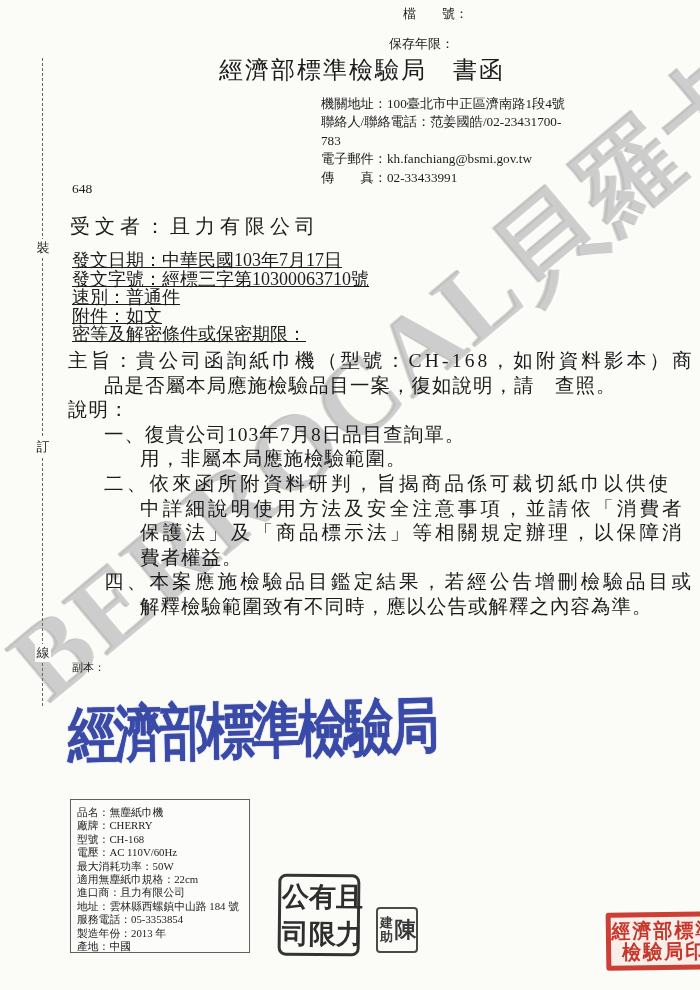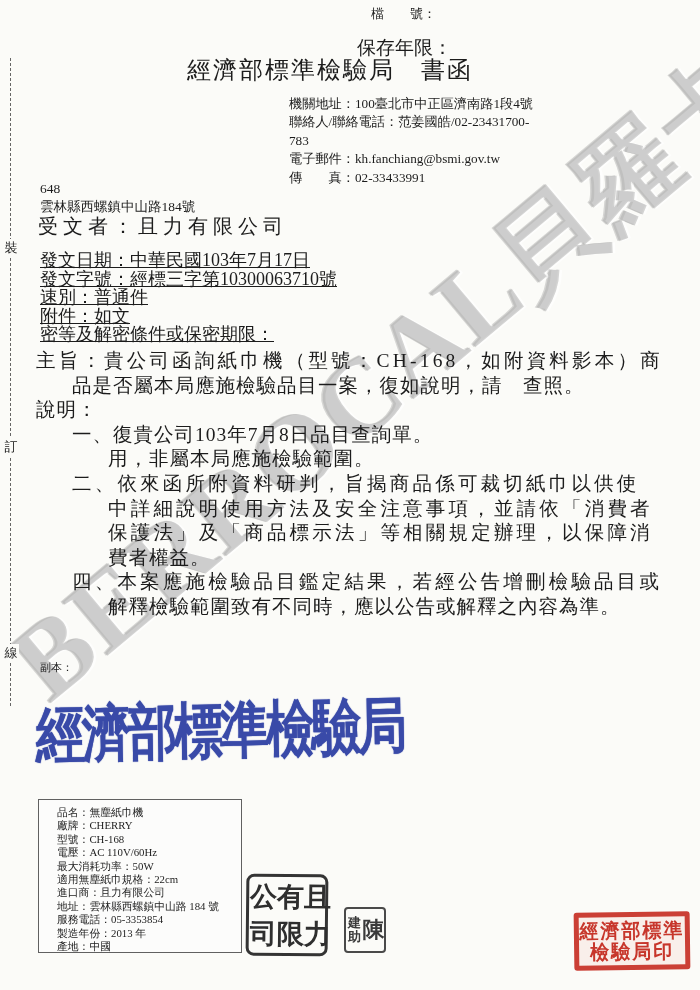--- a/index.html
+++ b/index.html
@@ -18,25 +18,25 @@
     position:absolute;left:-15px;top:628px;
     transform:rotate(-40deg);transform-origin:0 0;
     white-space:nowrap;z-index:1;pointer-events:none;
     font-weight:bold;
     color:rgba(172,172,172,.52);
     text-shadow:2px 2px 0 rgba(255,255,255,.65),-1px -1px 0 rgba(130,130,130,.30);
   }
   .watermark .wm-latin{font-size:108px;letter-spacing:2px;font-family:"Liberation Serif",serif;}
   .watermark .wm-cjk{font-size:100px;letter-spacing:6px;}
 
-  .layer{position:absolute;inset:0;z-index:2;}
+  .layer{position:absolute;inset:0;z-index:2;margin-left:32px;}
 
   
   .file-no{position:absolute;left:371px;top:5px;font-size:13px;}
-  .retention{position:absolute;left:357px;top:35px;font-size:19px;}
+  .retention{position:absolute;left:357px;top:35px;font-size:13px;}
 
   
   .doc-title{
     position:absolute;left:150px;top:54px;width:360px;
     text-align:center;font-size:24px;letter-spacing:2px;font-family:Liberation Serif, serif;
   }
   .agency-info{position:absolute;left:289px;top:95px;font-size:13.2px;line-height:18.4px;}
 
   
   .postal{position:absolute;left:40px;top:181px;font-size:13.5px;}
@@ -69,21 +69,21 @@
     position:absolute;left:36px;top:703px;width:370px;z-index:4;
     font-size:49px;font-weight:bold;letter-spacing:-3px;
     color:#2b3da2;opacity:.93;white-space:nowrap;
     transform:scaleY(1.25) rotate(-1.2deg);transform-origin:0 50%;
     text-shadow:0 0 1px #2b3da2;
   }
 
   
   .label-table{
     position:absolute;left:38px;top:799px;width:166px;height:140px;
-    border:1.5px solid #606060;padding:6px 18px;
+    border:1.5px solid #606060;padding:6px 6px;
     font-size:10.8px;line-height:13.4px;background:rgba(255,255,255,.4);
   }
 
   
   .company-stamp{
     position:absolute;left:246px;top:874px;width:74px;height:74px;
     border:3.5px solid #343434;border-radius:8px;padding:1px;
     display:grid;grid-template-columns:repeat(3,1fr);grid-template-rows:repeat(2,1fr);
     color:#2e2e2e;font-weight:bold;transform:rotate(0.6deg);
   }
@@ -126,21 +126,20 @@
 
     <div class="agency-info">
       <div>機關地址：100臺北市中正區濟南路1段4號</div>
       <div>聯絡人/聯絡電話：范姜國皓/02-23431700-</div>
       <div>783</div>
       <div>電子郵件：kh.fanchiang@bsmi.gov.tw</div>
       <div>傳　　真：02-33433991</div>
     </div>
 
     <div class="postal">648</div>
-    <div class="r-address">雲林縣西螺鎮中山路184號</div>
     <div class="recipient">受文者：且力有限公司</div>
 
     <div class="meta">
       <div>發文日期：中華民國103年7月17日</div>
       <div>發文字號：經標三字第10300063710號</div>
       <div>速別：普通件</div>
       <div>附件：如文</div>
       <div>密等及解密條件或保密期限：</div>
     </div>
 

